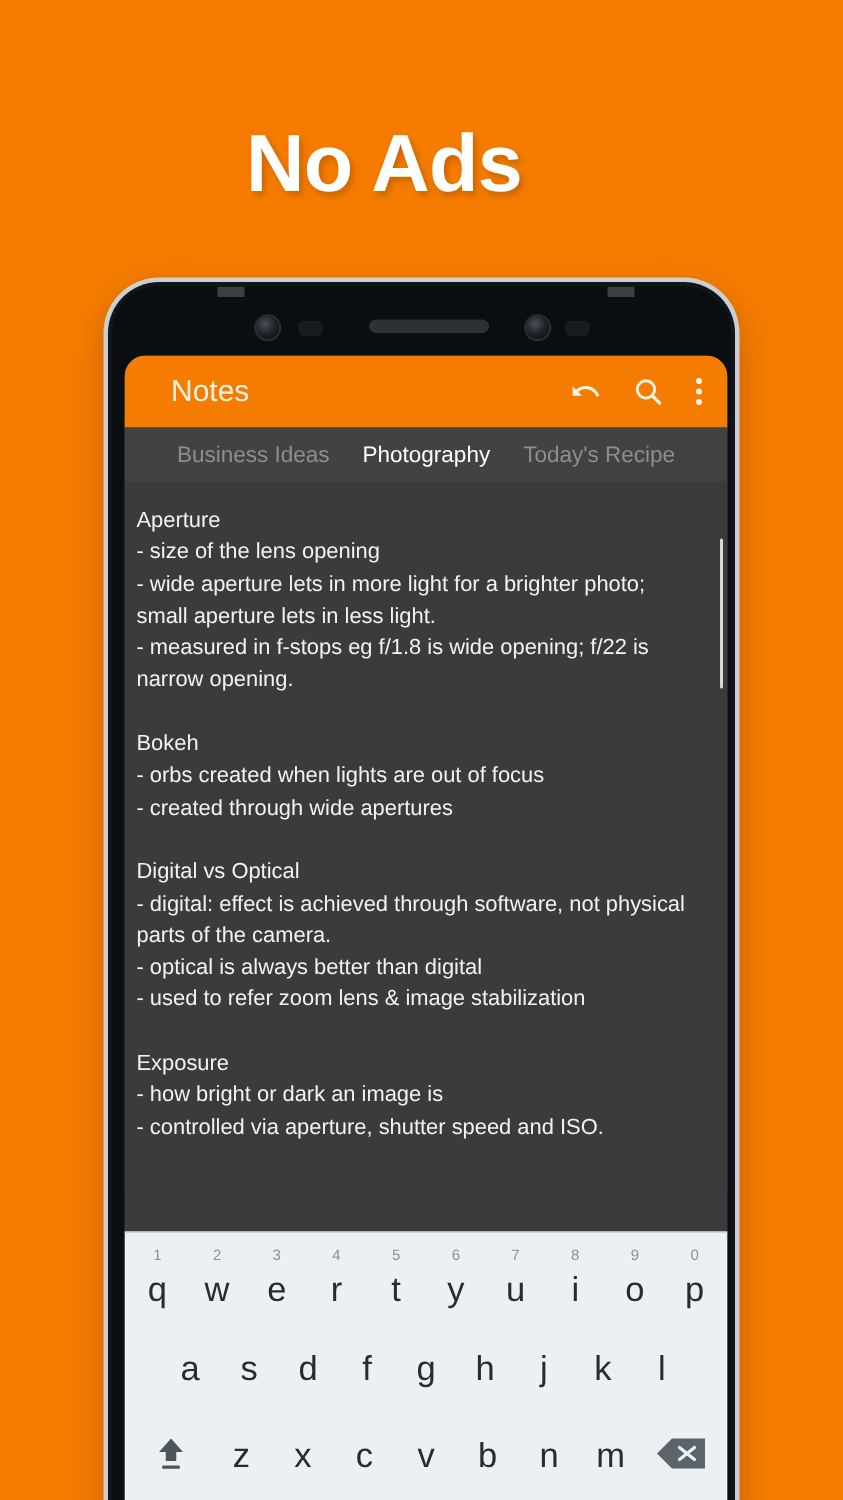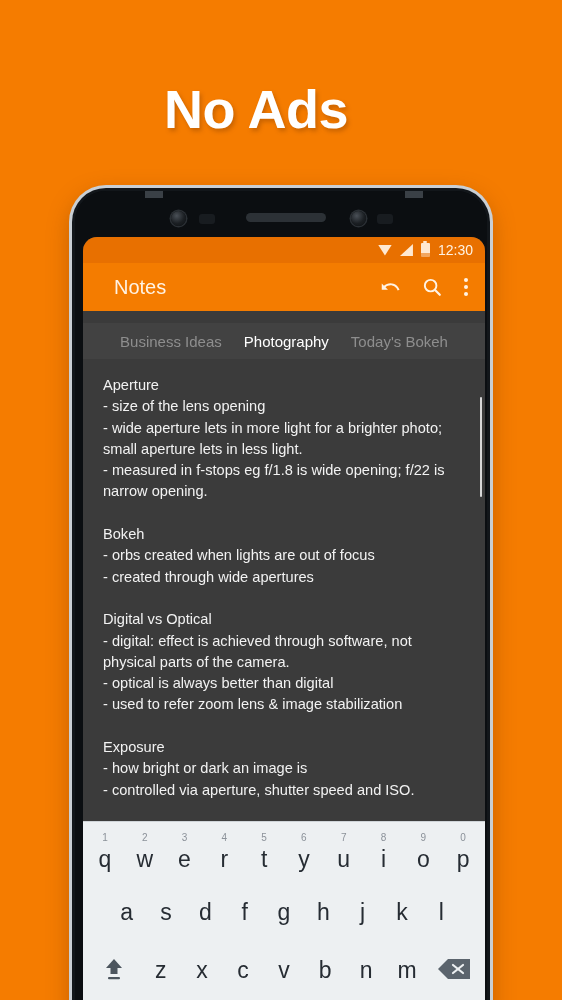--- a/index.html
+++ b/index.html
@@ -120,34 +120,34 @@
   
   .search-icon svg{ display:block; }
   
   .overflow-icon{ width:6px; height:22px; display:flex; flex-direction:column; justify-content:center; align-items:center; gap:3px; }
   .overflow-icon i{ width:4px;height:4px;border-radius:50%;background:#FFF3E4;display:block; }
 
   
   #tabs{
     height:36px; background:#424242;
     display:flex; align-items:center; justify-content:center;
-    gap:22px; padding:0 12px;margin-top:12px;
+    gap:22px; padding:0 12px;
   }
   .tab{ font-size:15px; color:#8e8e8e; white-space:nowrap; cursor:pointer; }
   .tab.active{ color:#ffffff; font-weight:normal; }
 
   
   #note-area{
     position:relative;
     height:calc(778px - 26px - 48px - 36px - 194px);
     background:#3B3B3B;
     overflow:hidden;
   }
   #note-text{
-    padding:16px 20px 0 20px;
+    padding:16px 20px 0 8px;
     color:#f2f2f2;
     font-size:14.6px;
     line-height:21.3px;
     white-space:pre-wrap;
   }
   #note-scrollbar{
     position:absolute; right:3px; top:38px;
     width:2.5px; height:100px;
     background:#d8d8d8; border-radius:2px;
   }
@@ -197,28 +197,20 @@
       <div class="notch-mark" id="mark-r"></div>
       <div class="cam" id="cam-left"></div>
       <div class="sensor" id="sensor-left"></div>
       <div id="speaker"></div>
       <div class="cam" id="cam-right"></div>
       <div class="sensor" id="sensor-right"></div>
     </div>
 
     <div id="screen">
 
-      <div id="statusbar">
-        <div id="status-icons">
-          <span class="wifi-icon"></span>
-          <span class="signal-icon"></span>
-          <span class="battery-icon"></span>
-        </div>
-        <span id="clock">12:30</span>
-      </div>
 
       <div id="appbar">
         <div id="app-title">Notes</div>
         <div id="appbar-actions">
           <span class="ico undo-icon">
             <svg width="22" height="22" viewBox="0 0 24 24">
               <path d="M12.5 8c-2.7 0-5.2 1-7.1 2.7L3 8.2V15h6.8l-2.7-2.7C8.6 11 10.5 10.2 12.5 10.2c3.6 0 6.7 2.3 7.8 5.6l2.1-.7C21 11 17.1 8 12.5 8z" fill="#FFF3E4"></path>
             </svg>
           </span>
           <span class="ico search-icon">
@@ -231,21 +223,21 @@
             <i></i>
             <i></i>
             <i></i>
           </span>
         </div>
       </div>
 
       <div id="tabs">
         <span class="tab">Business Ideas</span>
         <span class="tab active">Photography</span>
-        <span class="tab">Today's Bokeh</span>
+        <span class="tab">Today's Recipe</span>
       </div>
 
       <div id="note-area">
         <div id="note-text">Aperture
 - size of the lens opening
 - wide aperture lets in more light for a brighter photo; small aperture lets in less light.
 - measured in f-stops eg f/1.8 is wide opening; f/22 is narrow opening.
 
 Bokeh
 - orbs created when lights are out of focus

